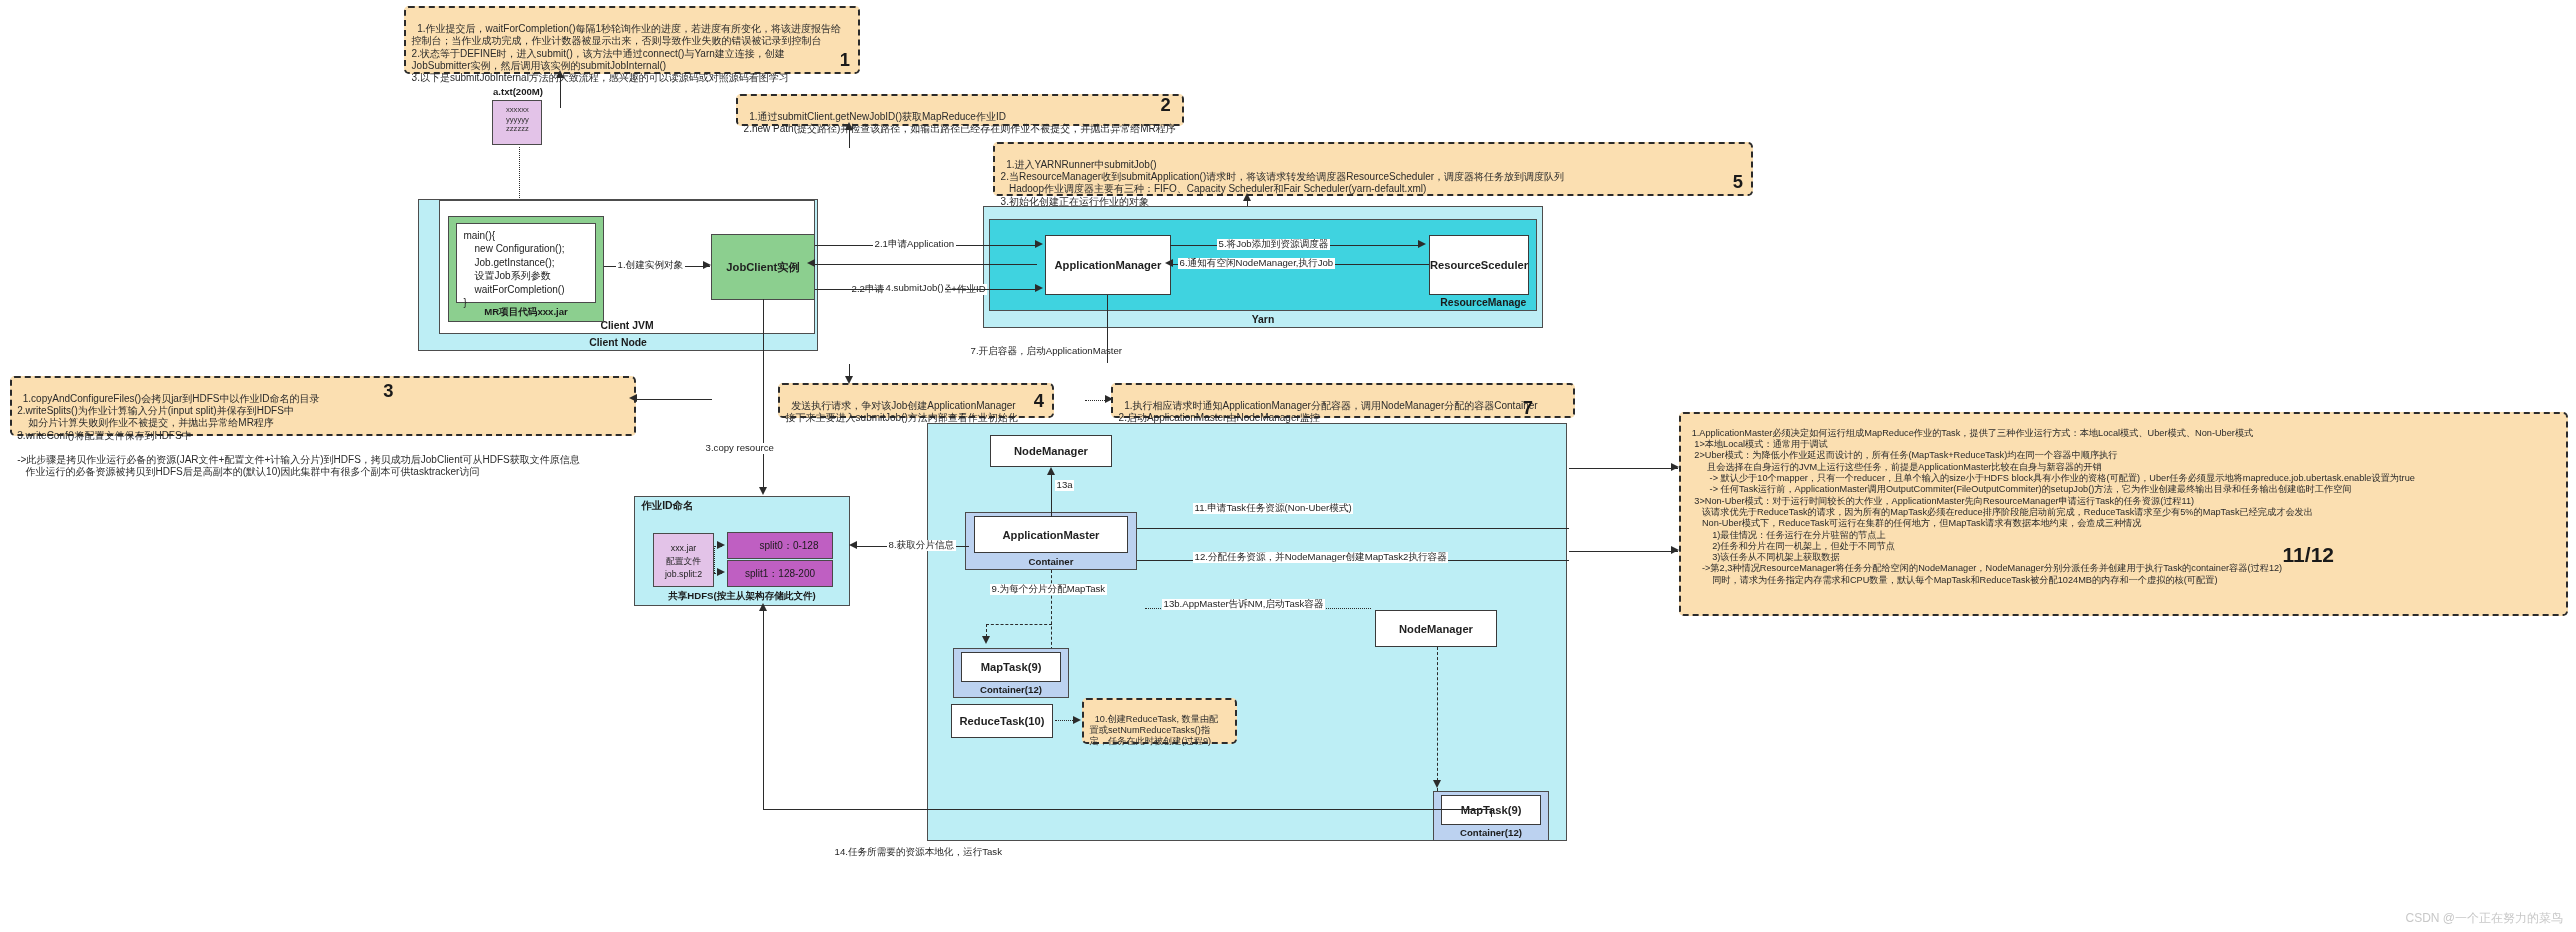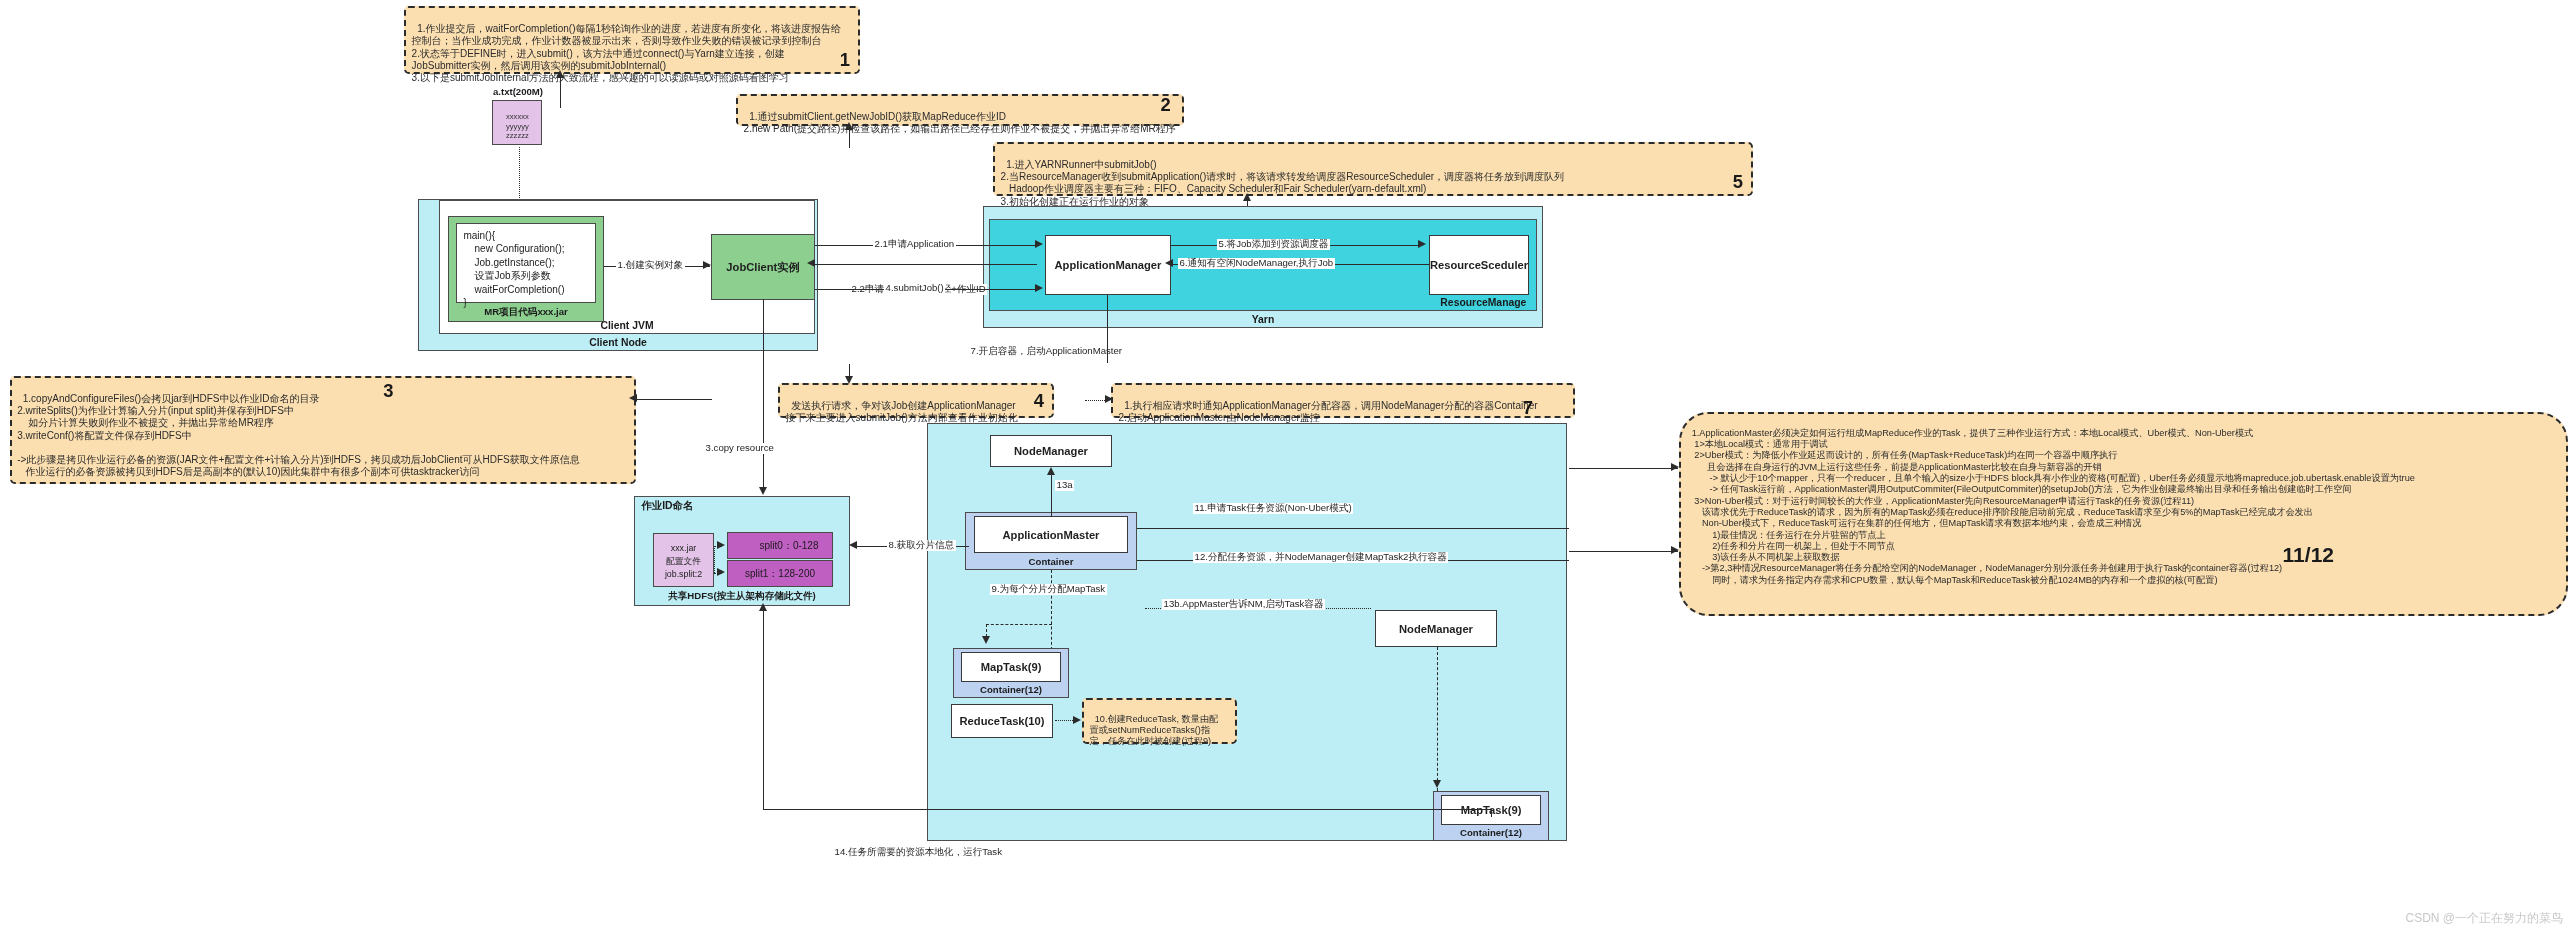--- a/index.html
+++ b/index.html
@@ -13,21 +13,21 @@
   
   .note{
     background:#fbdfb1;border:2.4px dashed #2b2b2b;border-radius:4.8px;
     padding:2.4px 5.6px;font-size:10px;line-height:1.23;color:#2b2b2b;
     white-space:pre-wrap;
   }
   .note .num{
     position:absolute;right:8px;bottom:0.8px;font-size:18.4px;font-weight:bold;color:#1a1a1a;
   }
   .note .num.mid{bottom:auto;top:50%;transform:translateY(-50%);}
-  .note.small{font-size:9.2px;border-radius:29px;}
+  .note.small{font-size:9.2px;}
 
   
   .cyan-light{background:#bdeef5;border:1.6px solid #4d4d4d;}
   .cyan-mid{background:#3fd3e0;border:1.6px solid #4d4d4d;}
   .white-box{background:#ffffff;border:1.6px solid #3a3a3a;
       display:flex;align-items:center;justify-content:center;
       font-weight:bold;font-size:11.2px;text-align:center;}
   .green{background:#8ccf8f;border:1.6px solid #4a4a4a;}
   .green-inner{background:#ffffff;border:1.6px solid #4a4a4a;}
   .purple-light{background:#e3c3e8;border:1.6px solid #4a4a4a;}
@@ -57,21 +57,21 @@
       border-top:4.8px solid transparent;border-bottom:4.8px solid transparent;}
   .arrowL{position:absolute;width:0;height:0;border-right:8px solid #2b2b2b;
       border-top:4.8px solid transparent;border-bottom:4.8px solid transparent;}
   .arrowU{position:absolute;width:0;height:0;border-bottom:8px solid #2b2b2b;
       border-left:4.8px solid transparent;border-right:4.8px solid transparent;}
   .arrowD{position:absolute;width:0;height:0;border-top:8px solid #2b2b2b;
       border-left:4.8px solid transparent;border-right:4.8px solid transparent;}
 
   .watermark{position:absolute;right:13px;bottom:6.4px;color:#c8c8c8;font-size:12px;}
   .filebox{background:#e3c3e8;border:1.6px solid #4a4a4a;font-size:7.6px;
-      line-height:1.25;text-align:center;color:#333;padding-top:11px;}
+      line-height:1.25;text-align:center;color:#333;padding-top:4px;}
   .filetitle{font-weight:bold;font-size:9.6px;text-align:center;color:#1b1b1b;}
 </style>
 </head>
 <body>
 
 <div class="abs note" style="left:404px;top:6.4px;width:456px;height:68px;">
   <span>1.作业提交后，waitForCompletion()每隔1秒轮询作业的进度，若进度有所变化，将该进度报告给
 控制台；当作业成功完成，作业计数器被显示出来，否则导致作业失败的错误被记录到控制台
 2.状态等于DEFINE时，进入submit()，该方法中通过connect()与Yarn建立连接，创建
 JobSubmitter实例，然后调用该实例的submitJobInternal()
@@ -158,21 +158,21 @@
 <div class="elabel" style="left:884px;top:283px;">4.submitJob()</div>
 
 <div class="abs hln ln" style="left:1170px;top:245px;width:251px;"></div>
 <div class="arrowR" style="left:1418px;top:240px;"></div>
 <div class="elabel" style="left:1217px;top:239px;background:#ffffff;">5.将Job添加到资源调度器</div>
 
 <div class="abs hln ln" style="left:1170px;top:264px;width:259px;"></div>
 <div class="arrowL" style="left:1165px;top:259px;"></div>
 <div class="elabel" style="left:1178px;top:258px;background:#ffffff;">6.通知有空闲NodeManager,执行Job</div>
 
-<div class="abs note" style="left:9.6px;top:376px;width:626px;height:108px;">
+<div class="abs note" style="left:9.6px;top:376px;width:626px;height:60px;">
   <span>1.copyAndConfigureFiles()会拷贝jar到HDFS中以作业ID命名的目录
 2.writeSplits()为作业计算输入分片(input split)并保存到HDFS中
     如分片计算失败则作业不被提交，并抛出异常给MR程序
 3.writeConf()将配置文件保存到HDFS中
 
 -&gt;此步骤是拷贝作业运行必备的资源(JAR文件+配置文件+计输入分片)到HDFS，拷贝成功后JobClient可从HDFS获取文件原信息
    作业运行的必备资源被拷贝到HDFS后是高副本的(默认10)因此集群中有很多个副本可供tasktracker访问</span>
   <span class="num" style="right:240px;top:1.6px;bottom:auto;">3</span>
 </div>
 <div class="abs hln ln" style="left:636px;top:399px;width:76px;"></div>

